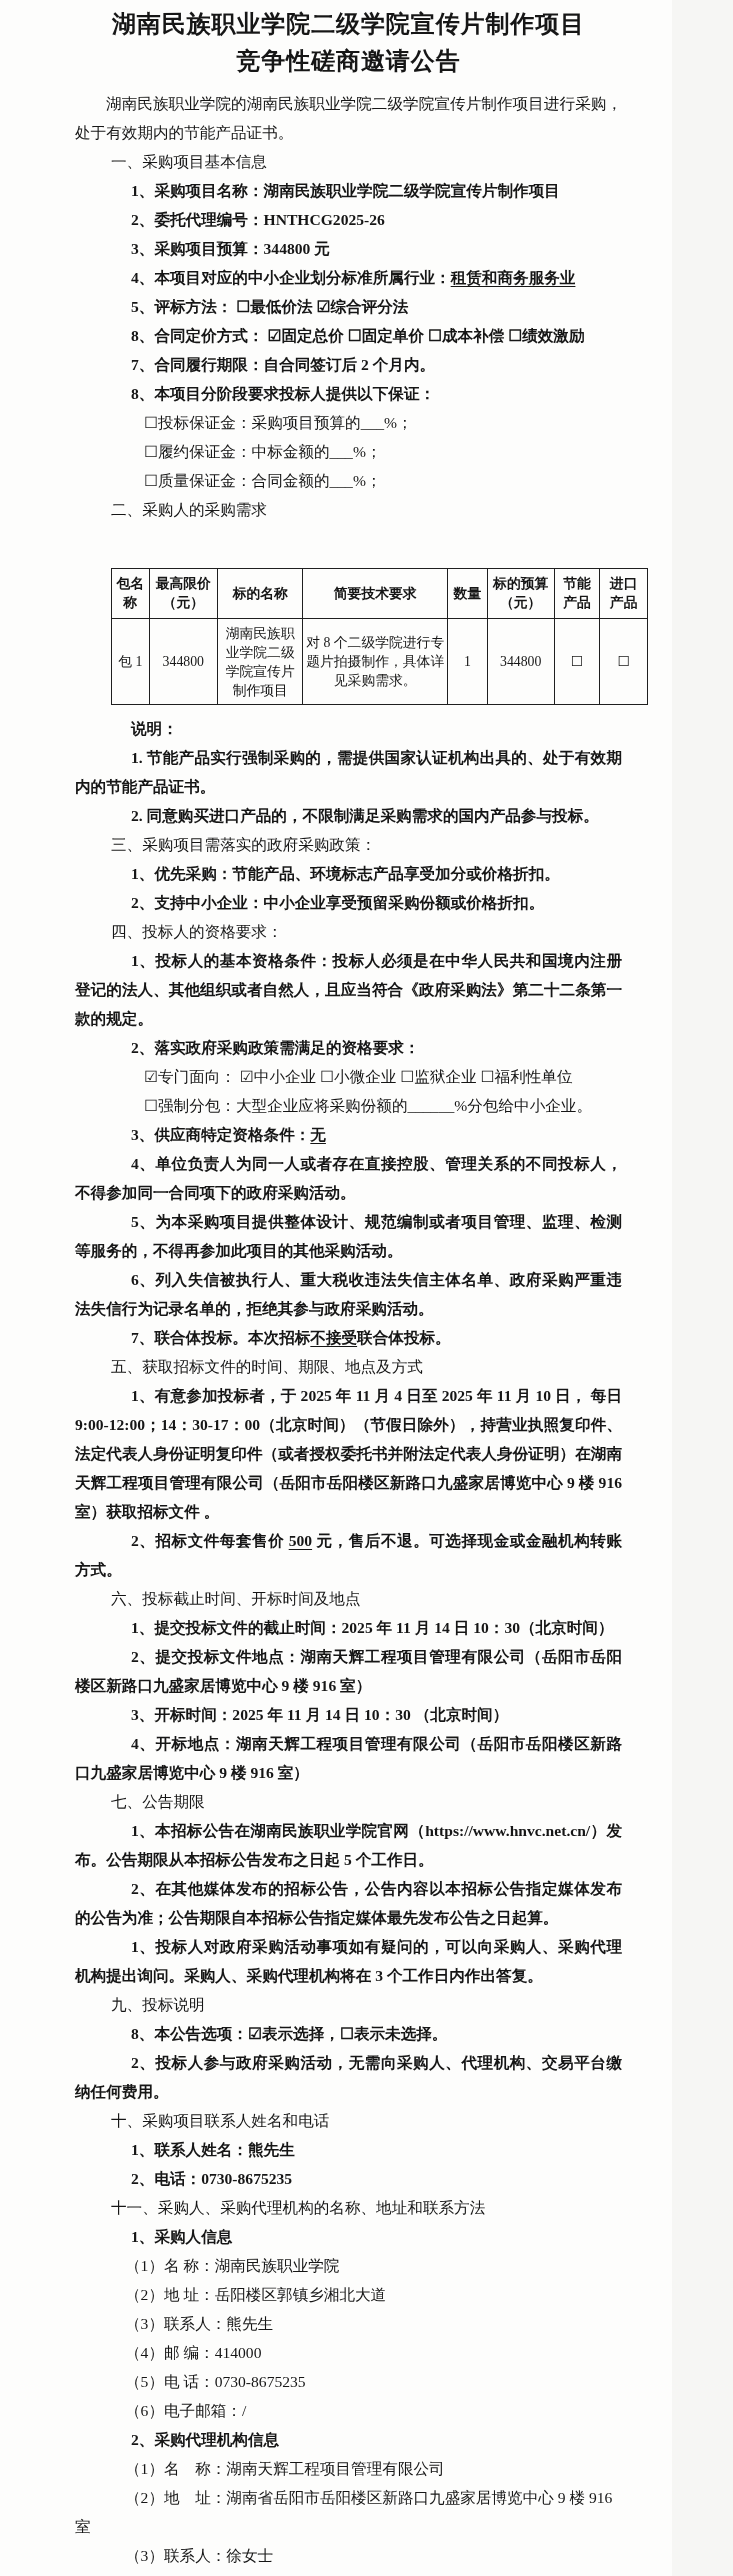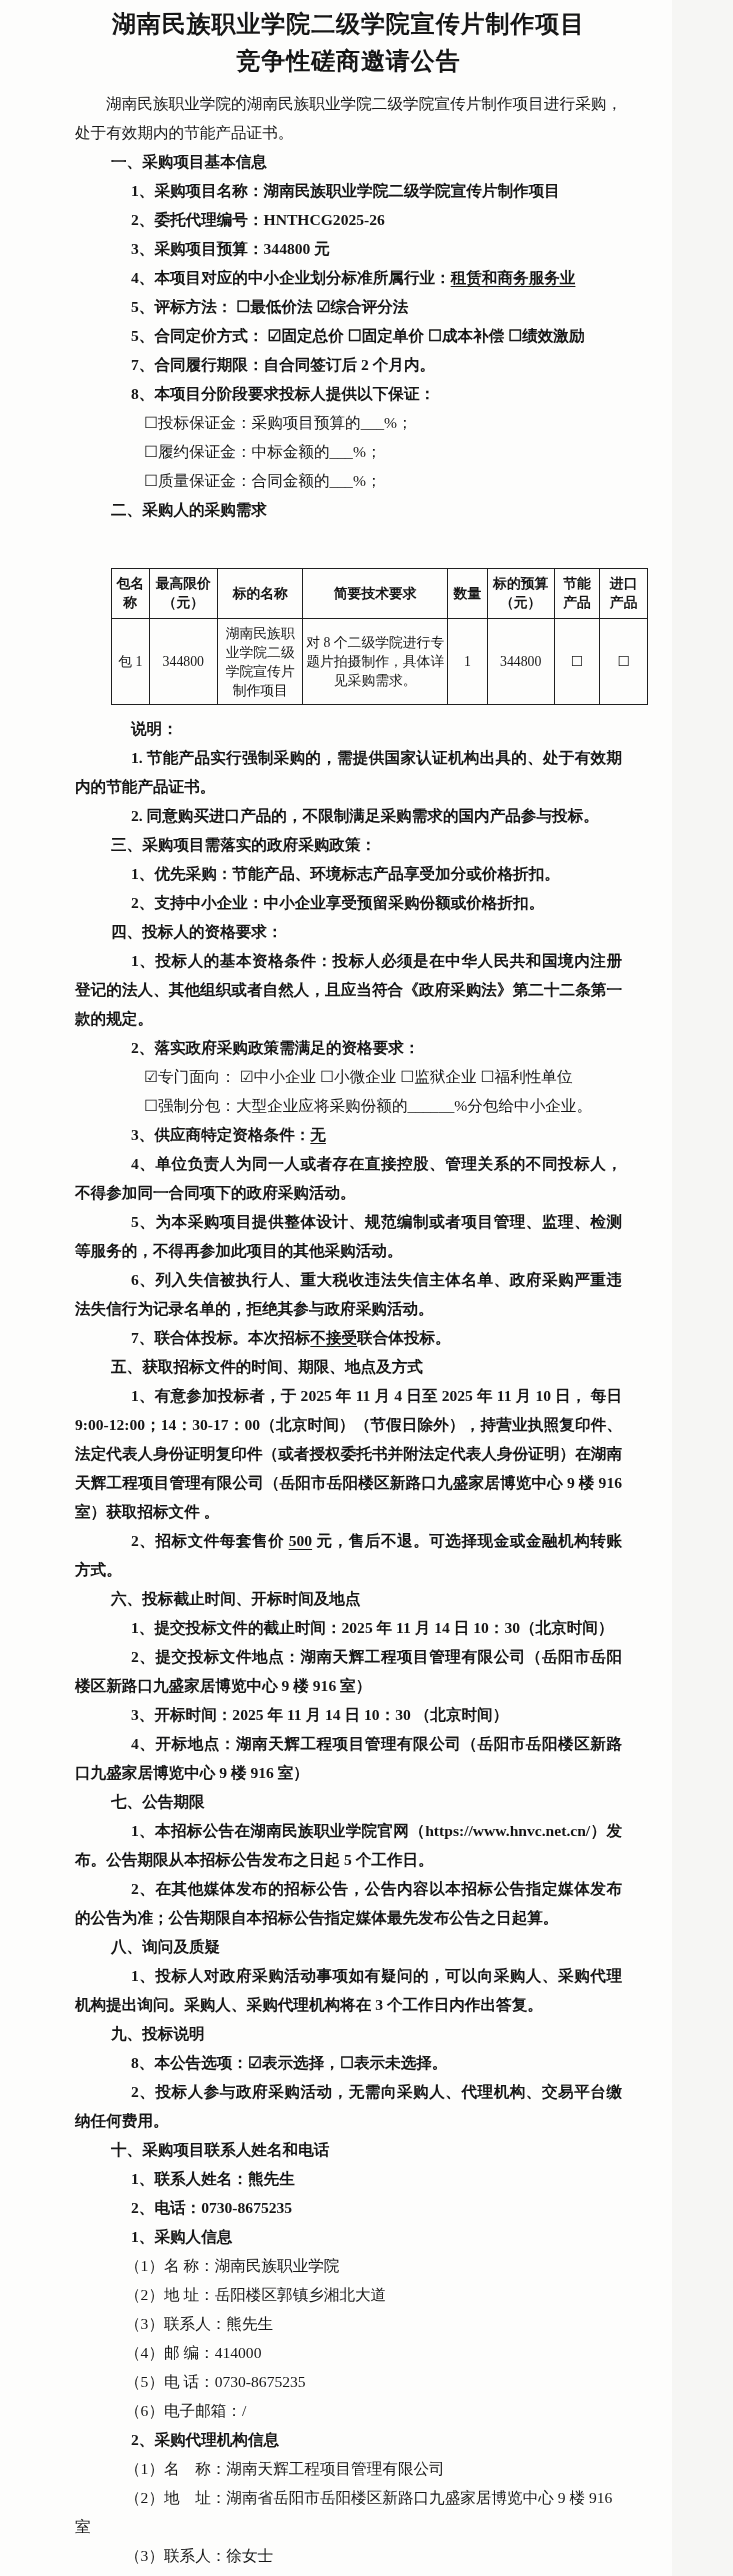--- a/index.html
+++ b/index.html
@@ -7,21 +7,21 @@
     position:relative;
     width:672px;height:2576px;box-sizing:border-box;
     margin:0;background:#fdfdfc;
     padding:5.5px 50px 9.2px 75px;
     font-family:"Liberation Serif","DejaVu Serif",serif;
     color:#161616;font-size:15.6px;overflow:hidden;
   }
   .doc-title{font-size:24px;font-weight:700;text-align:center;line-height:37px;letter-spacing:0.9px;}
   .doc-title.last{margin-bottom:9.2px;}
   .b-para{line-height:29px;text-align:justify;text-indent:31px;}
-  .b-heading{line-height:29px;font-weight:700;padding-left:36px;}
+  .b-heading{line-height:29px;font-weight:400;padding-left:36px;}
   .b-subheading{line-height:29px;font-weight:700;text-indent:56px;}
   .b-item{line-height:29px;text-align:justify;text-indent:56px;font-weight:bold;}
   .b-check{line-height:29px;text-indent:69px;}
   .b-contact{line-height:29px;text-indent:50px;}
   .u{text-decoration:underline;text-underline-offset:2.8px;}
   .tbl-wrap{margin:13px 0 9.2px 36px;}
   table.proc{border-collapse:collapse;width:537px;table-layout:fixed;margin-top:44px;}
   table.proc th,table.proc td{
     border:1.5px solid #1f1f1f;padding:1.8px 2.8px;text-align:center;
     vertical-align:middle;font-size:13.8px;line-height:19px;font-weight:400;
@@ -37,21 +37,21 @@
   <div class="doc-title">湖南民族职业学院二级学院宣传片制作项目</div>
   <div class="doc-title last">竞争性磋商邀请公告</div>
   <div>
       <div class="b-para">湖南民族职业学院的湖南民族职业学院二级学院宣传片制作项目进行采购，处于有效期内的节能产品证书。</div>
       <div class="b-heading">一、采购项目基本信息</div>
       <div class="b-item">1、采购项目名称：湖南民族职业学院二级学院宣传片制作项目</div>
       <div class="b-item">2、委托代理编号：HNTHCG2025-26</div>
       <div class="b-item">3、采购项目预算：344800 元</div>
       <div class="b-item"><span>4、本项目对应的中小企业划分标准所属行业：</span><span class="u">租赁和商务服务业</span></div>
       <div class="b-item">5、评标方法： ☐最低价法 ☑综合评分法</div>
-      <div class="b-item">5、合同定价方式： ☑固定总价 ☐固定单价 ☐成本补偿 ☐绩效激励</div>
+      <div class="b-item">8、合同定价方式： ☑固定总价 ☐固定单价 ☐成本补偿 ☐绩效激励</div>
       <div class="b-item">7、合同履行期限：自合同签订后 2 个月内。</div>
       <div class="b-item">8、本项目分阶段要求投标人提供以下保证：</div>
       <div class="b-check">☐投标保证金：采购项目预算的___%；</div>
       <div class="b-check">☐履约保证金：中标金额的___%；</div>
       <div class="b-check">☐质量保证金：合同金额的___%；</div>
       <div class="b-heading">二、采购人的采购需求</div>
       <div class="tbl-wrap">
         <table class="proc">
           <colgroup>
             <col style="width: 7%;">
@@ -109,28 +109,28 @@
       <div class="b-item">1、有意参加投标者，于 2025 年 11 月 4 日至 2025 年 11 月 10 日， 每日 9:00-12:00；14：30-17：00（北京时间）（节假日除外），持营业执照复印件、法定代表人身份证明复印件（或者授权委托书并附法定代表人身份证明）在湖南天辉工程项目管理有限公司（岳阳市岳阳楼区新路口九盛家居博览中心 9 楼 916 室）获取招标文件 。</div>
       <div class="b-item"><span>2、招标文件每套售价 </span><span class="u">500</span><span> 元，售后不退。可选择现金或金融机构转账方式。</span></div>
       <div class="b-heading">六、投标截止时间、开标时间及地点</div>
       <div class="b-item">1、提交投标文件的截止时间：2025 年 11 月 14 日  10：30（北京时间）</div>
       <div class="b-item">2、提交投标文件地点：湖南天辉工程项目管理有限公司（岳阳市岳阳楼区新路口九盛家居博览中心 9 楼 916 室）</div>
       <div class="b-item">3、开标时间：2025 年 11 月 14 日  10：30 （北京时间）</div>
       <div class="b-item">4、开标地点：湖南天辉工程项目管理有限公司（岳阳市岳阳楼区新路口九盛家居博览中心 9 楼 916 室）</div>
       <div class="b-heading">七、公告期限</div>
       <div class="b-item">1、本招标公告在湖南民族职业学院官网（https://www.hnvc.net.cn/）发布。公告期限从本招标公告发布之日起 5 个工作日。</div>
       <div class="b-item">2、在其他媒体发布的招标公告，公告内容以本招标公告指定媒体发布的公告为准；公告期限自本招标公告指定媒体最先发布公告之日起算。</div>
-      <div class="b-heading">八、询问及质疑</div>
       <div class="b-item">1、投标人对政府采购活动事项如有疑问的，可以向采购人、采购代理机构提出询问。采购人、采购代理机构将在 3 个工作日内作出答复。</div>
       <div class="b-heading">九、投标说明</div>
       <div class="b-item">8、本公告选项：☑表示选择，☐表示未选择。</div>
       <div class="b-item">2、投标人参与政府采购活动，无需向采购人、代理机构、交易平台缴纳任何费用。</div>
       <div class="b-heading">十、采购项目联系人姓名和电话</div>
       <div class="b-item">1、联系人姓名：熊先生</div>
       <div class="b-item">2、电话：0730-8675235</div>
+      <div class="b-heading">十一、采购人、采购代理机构的名称、地址和联系方法</div>
       <div class="b-subheading">1、采购人信息</div>
       <div class="b-contact">（1）名 称：湖南民族职业学院</div>
       <div class="b-contact">（2）地 址：岳阳楼区郭镇乡湘北大道</div>
       <div class="b-contact">（3）联系人：熊先生</div>
       <div class="b-contact">（4）邮 编：414000</div>
       <div class="b-contact">（5）电 话：0730-8675235</div>
       <div class="b-contact">（6）电子邮箱：/</div>
       <div class="b-subheading">2、采购代理机构信息</div>
       <div class="b-contact">（1）名　称：湖南天辉工程项目管理有限公司</div>
       <div class="b-contact">（2）地　址：湖南省岳阳市岳阳楼区新路口九盛家居博览中心 9 楼 916 室</div>

